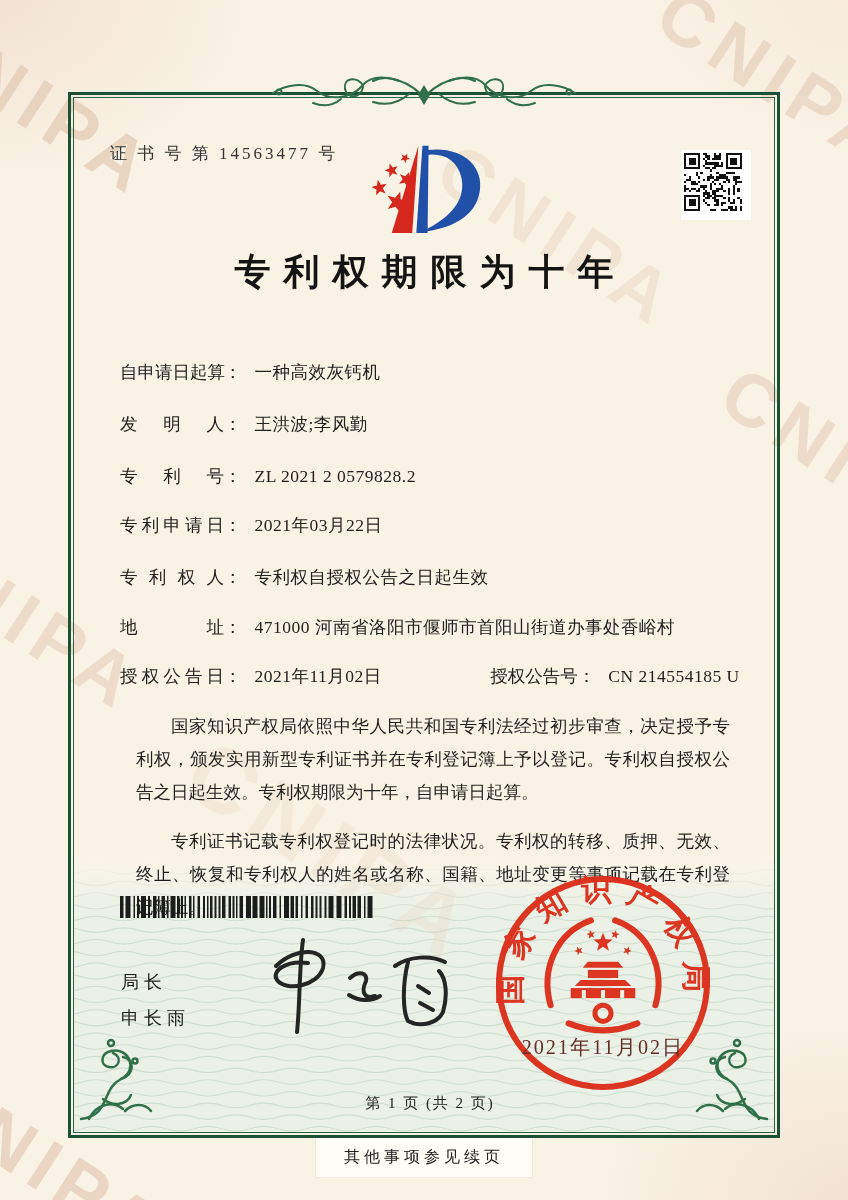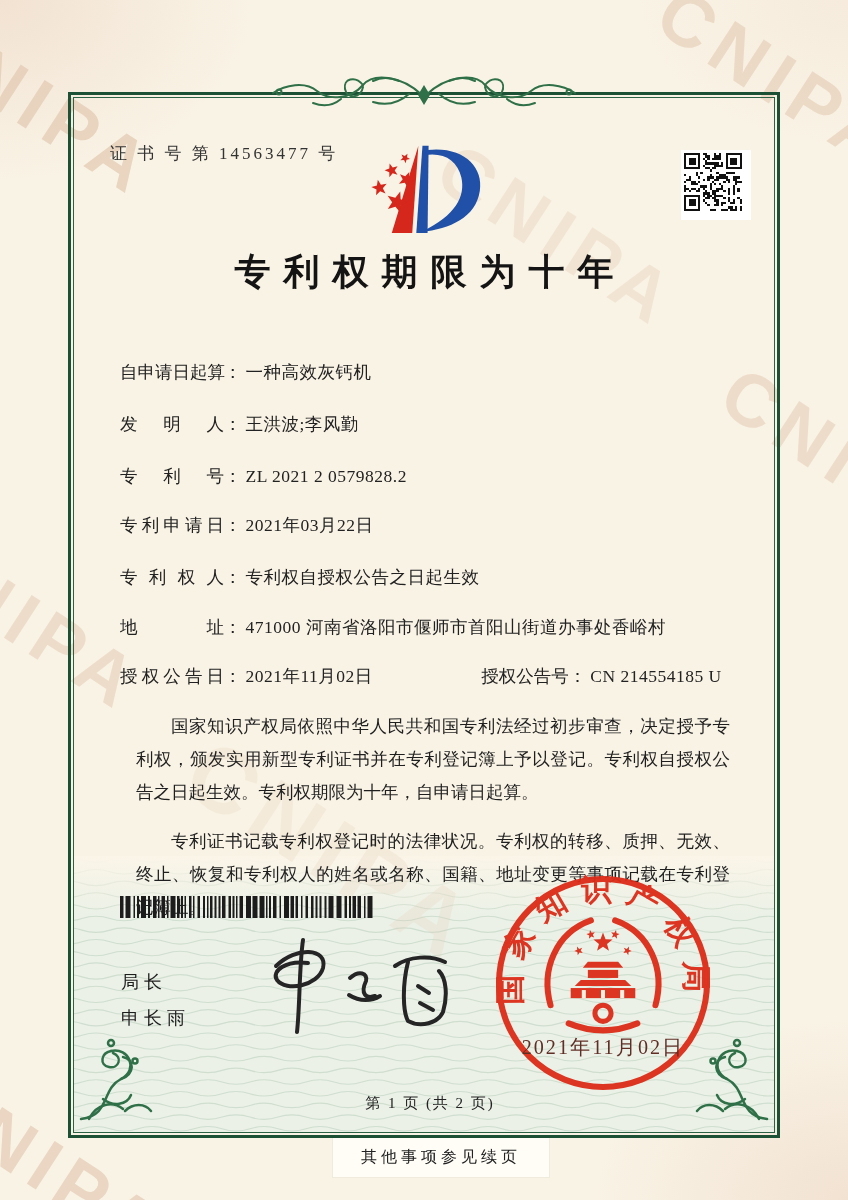--- a/index.html
+++ b/index.html
@@ -31,42 +31,42 @@
 
   .cert-no{position:absolute;left:36px;top:44px;font-size:17px;letter-spacing:3px;color:#333;}
   .logo{position:absolute;left:286px;top:44px;}
   .qr{position:absolute;left:607px;top:52px;width:64px;height:64px;background:#fff;padding:3px;}
   .title{position:absolute;left:0;right:0;top:150px;text-align:center;font-size:36px;
     font-weight:bold;letter-spacing:13px;text-indent:13px;color:#141414;}
 
   .frow{position:absolute;left:46px;font-size:17.5px;color:#222;white-space:nowrap;}
   .flabel{display:inline-block;width:104px;text-align:justify;text-align-last:justify;vertical-align:top;}
   .fcolon{display:inline-block;margin:0 4px 0 0;}
-  .fvalue{letter-spacing:0.5px;}
+  .fvalue{letter-spacing:0.5px;margin-left:9px;}
   .fpair2{margin-left:104px;text-align:center;}
 
   .paras{position:absolute;left:46px;top:596px;width:626px;font-size:17.5px;line-height:33px;
     text-align:justify;color:#1f1f1f;}
   .paras p{margin:16px;text-indent:2em;}
 
   .barcode{position:absolute;left:46px;top:798px;}
   .officer-title{position:absolute;left:47px;top:872px;font-size:18px;letter-spacing:5px;color:#1d1d1d;}
   .officer-name{position:absolute;left:47px;top:908px;font-size:18px;letter-spacing:5px;color:#1d1d1d;}
   .signature{position:absolute;left:172px;top:828px;}
   .seal{position:absolute;left:420px;top:776px;width:218px;height:218px;opacity:.95;}
   .page-indicator{position:absolute;left:12px;right:0;top:996px;text-align:center;font-size:15px;
     letter-spacing:2px;color:#222;}
   .ornament-top{position:absolute;left:50%;top:-28px;transform:translateX(-50%);}
   .flourish{position:absolute;bottom:3px;}
   .flourish.br{right:3px;}
   .flourish.bl{left:3px;transform:scaleX(-1);}
 
   .note-box{position:absolute;left:50%;top:1138px;transform:translateX(-50%);z-index:3;
     background:#fffdf6;padding:9px 28px;font-size:16px;letter-spacing:4px;color:#222;
-    box-shadow:0 0 0 1px rgba(0,0,0,0.03);margin-left:17px;}
+    box-shadow:0 0 0 1px rgba(0,0,0,0.03);}
 </style>
 </head>
 <body>
 
 <div class="page">
 
   <div class="wm" style="left:-55px;top:-5px;opacity:.75;">CNIPA</div>
   <div class="wm" style="left:688px;top:-30px;opacity:.6;">CNIPA</div>
   <div class="wm" style="left:468px;top:126px;opacity:.35;">CNIPA</div>
   <div class="wm" style="left:752px;top:350px;opacity:.55;">CNIPA</div>

